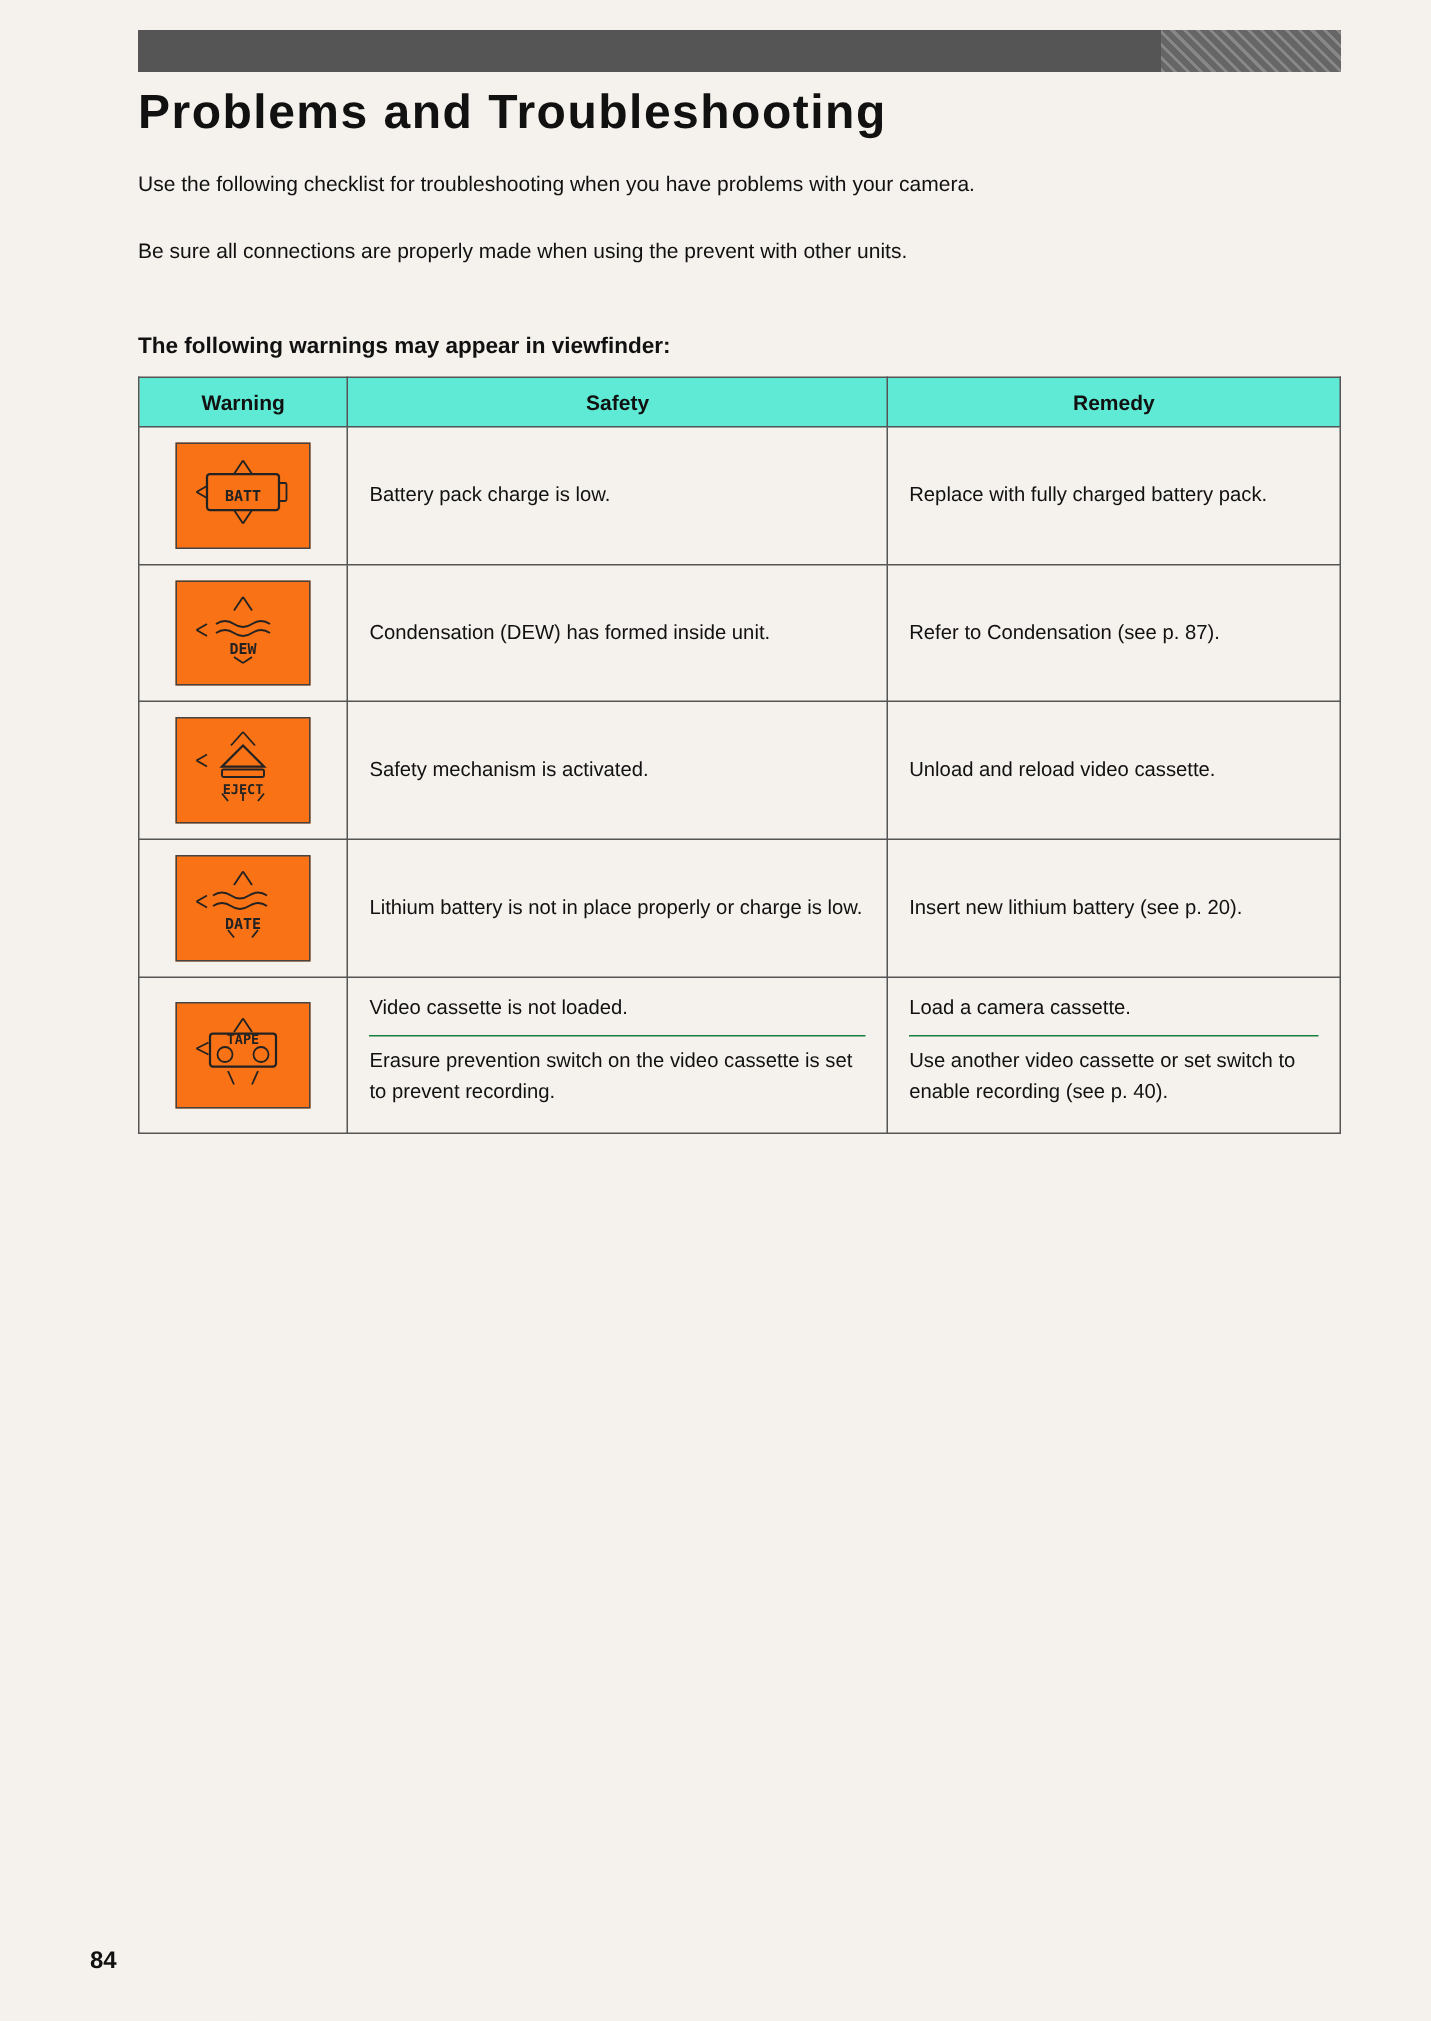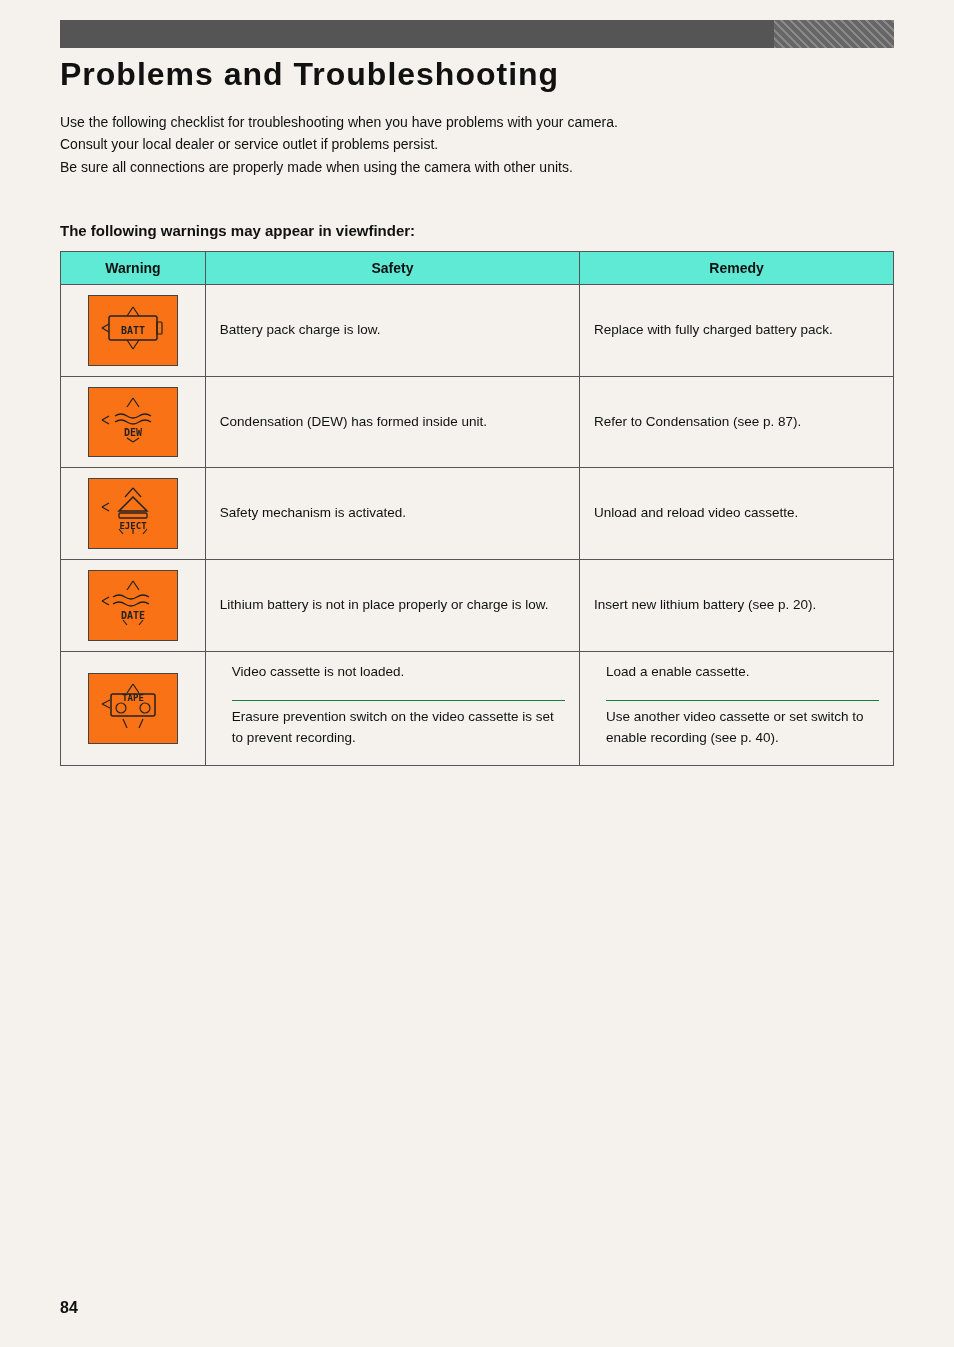--- a/index.html
+++ b/index.html
@@ -12,21 +12,21 @@
       width: 954px;
       min-height: 1347px;
       padding: 0;
       position: relative;
     }
 
     .page {
       background: #f5f2ed;
       width: 954px;
       min-height: 1347px;
-      padding: 20px 60px 60px 60px;
+      padding: 20px 60px 60px 92px;
       position: relative;
     }
 
     .header-bar {
       width: 100%;
       height: 28px;
       background: #555;
       margin-bottom: 8px;
       display: flex;
       align-items: center;
@@ -118,22 +118,21 @@
 
     .remedy-cell {
       width: 260px;
       vertical-align: middle;
     }
 
     
     .cause-group, .remedy-group {
       display: flex;
       flex-direction: column;
-      gap: 12px;
-      margin-left: 12px;
+      gap: 2px;
     }
 
     .sub-row {
       padding: 6px 0;
       border-top: 1px solid #15803d;
     }
 
     .sub-row:first-child {
       border-top: none;
       padding-top: 0;
@@ -179,22 +178,22 @@
 <div class="page">
 
   <div class="header-bar">
     <div class="header-bar-texture"></div>
   </div>
 
   <h1>Problems and Troubleshooting</h1>
 
   <div class="intro-text">
     <span>Use the following checklist for troubleshooting when you have problems with your camera.</span><br>
-    <span>Consult your local dealer or service outlet if problems persist.</span><br>
-    <span>Be sure all connections are properly made when using the camera with other units.</span>
+    <br>
+    <span>Be sure all connections are properly made when using the prevent with other units.</span>
   </div>
 
   <p class="section-heading">The following warnings may appear in viewfinder:</p>
 
   <table class="trouble-table">
     <thead>
       <tr>
         <th>Warning</th>
         <th>Safety</th>
         <th>Remedy</th>
@@ -347,21 +346,21 @@
               <span>Video cassette is not loaded.</span>
             </div>
             <div class="sub-row">
               <span>Erasure prevention switch on the video cassette is set to prevent recording.</span>
             </div>
           </div>
         </td>
         <td class="remedy-cell">
           <div class="remedy-group">
             <div class="sub-row">
-              <span>Load a enable cassette.</span>
+              <span>Load a camera cassette.</span>
             </div>
             <div class="sub-row">
               <span>Use another video cassette or set switch to enable recording (see p. 40).</span>
             </div>
           </div>
         </td>
       </tr>
 
     </tbody>
   </table>

